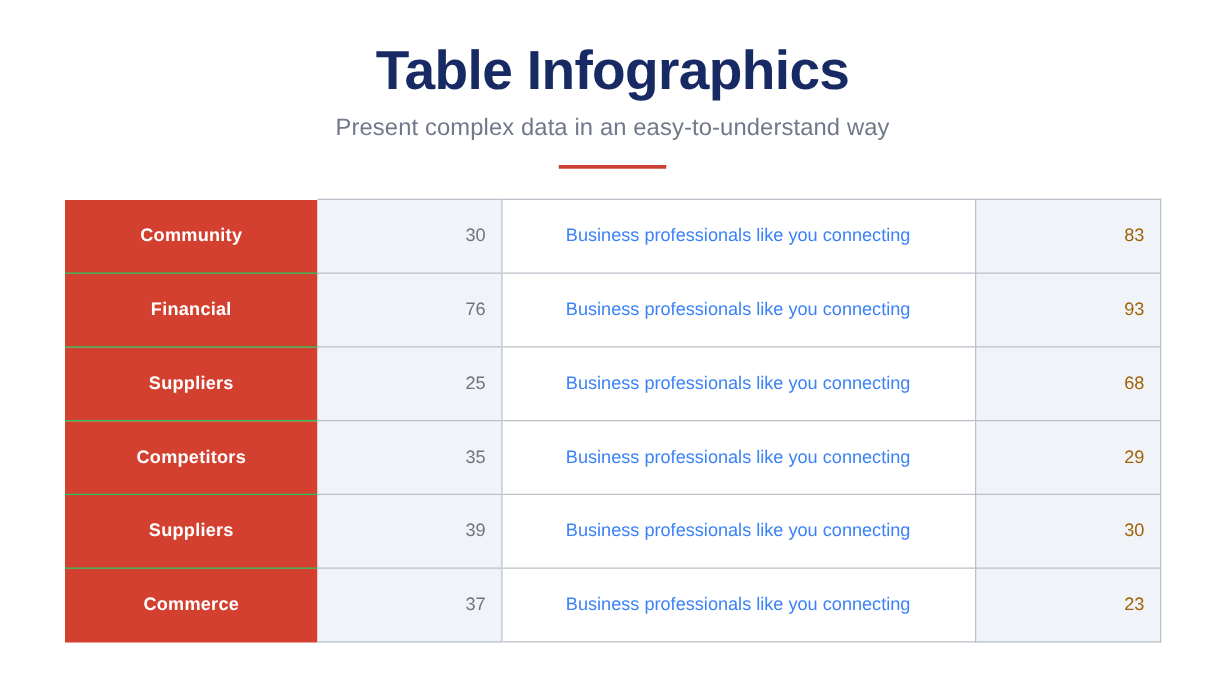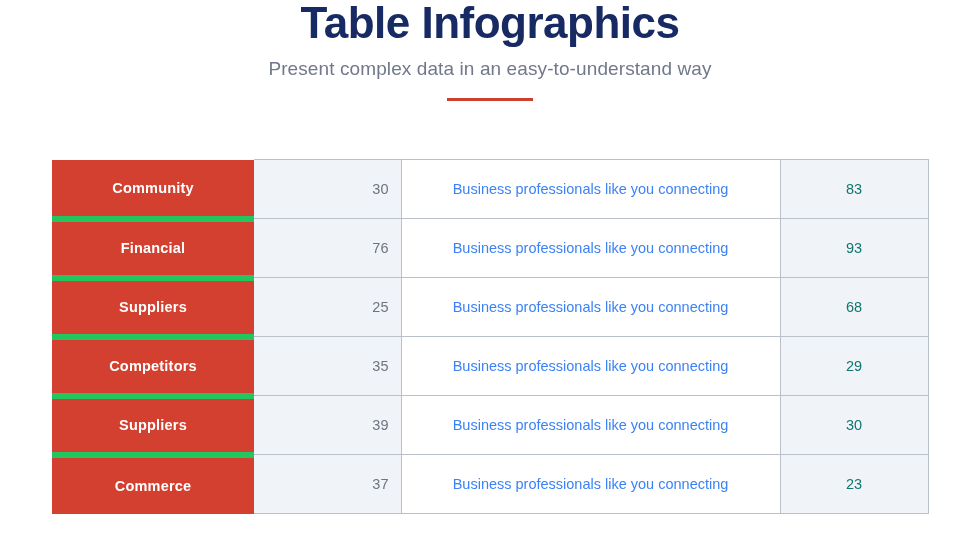--- a/index.html
+++ b/index.html
@@ -17,20 +17,21 @@
   #slide {
     position: relative;
     width: 980px;
     height: 551px;
     background: #ffffff;
     box-sizing: border-box;
   }
 
   
   .header {
+    padding-top: 34px;
     text-align: center;
   }
   .page-title {
     font-size: 44px;
     font-weight: bold;
     letter-spacing: -0.5px;
     color: #172a63;
     line-height: 1.05;
     margin: 0;
   }
@@ -75,21 +76,21 @@
 
   
   td.cell-label {
     background: #d4402f;
     color: #ffffff;
     font-weight: bold;
     font-size: 16px;
     text-align: center;
     letter-spacing: 0.2px;
     border-top: 1px solid #f6d9d5;
-    border-bottom: 6px solid #22c55e;
+    border-bottom: 1px solid #22c55e;
   }
   tr:first-child td.cell-label { border-top: none; }
   tr:last-child  td.cell-label { border-bottom: none; }
 
   
   td.cell-metric-a {
     background: #f0f4f8;
     color: #6d7480;
     text-align: right;
     border: 1px solid #b9c0c7;
@@ -99,22 +100,22 @@
   
   td.cell-desc {
     background: #ffffff;
     color: #3b82f6;
     text-align: center;
     border: 1px solid #b9c0c7;
   }
   
   td.cell-metric-b {
     background: #f0f4f8;
-    color: #0f766e;
-    text-align: center;
+    color: #a16207;
+    text-align: right;
     border: 1px solid #b9c0c7;
     border-left: none;
   }
 </style>
 </head>
 <body>
 
 <div id="slide">
 
   <div class="header">

